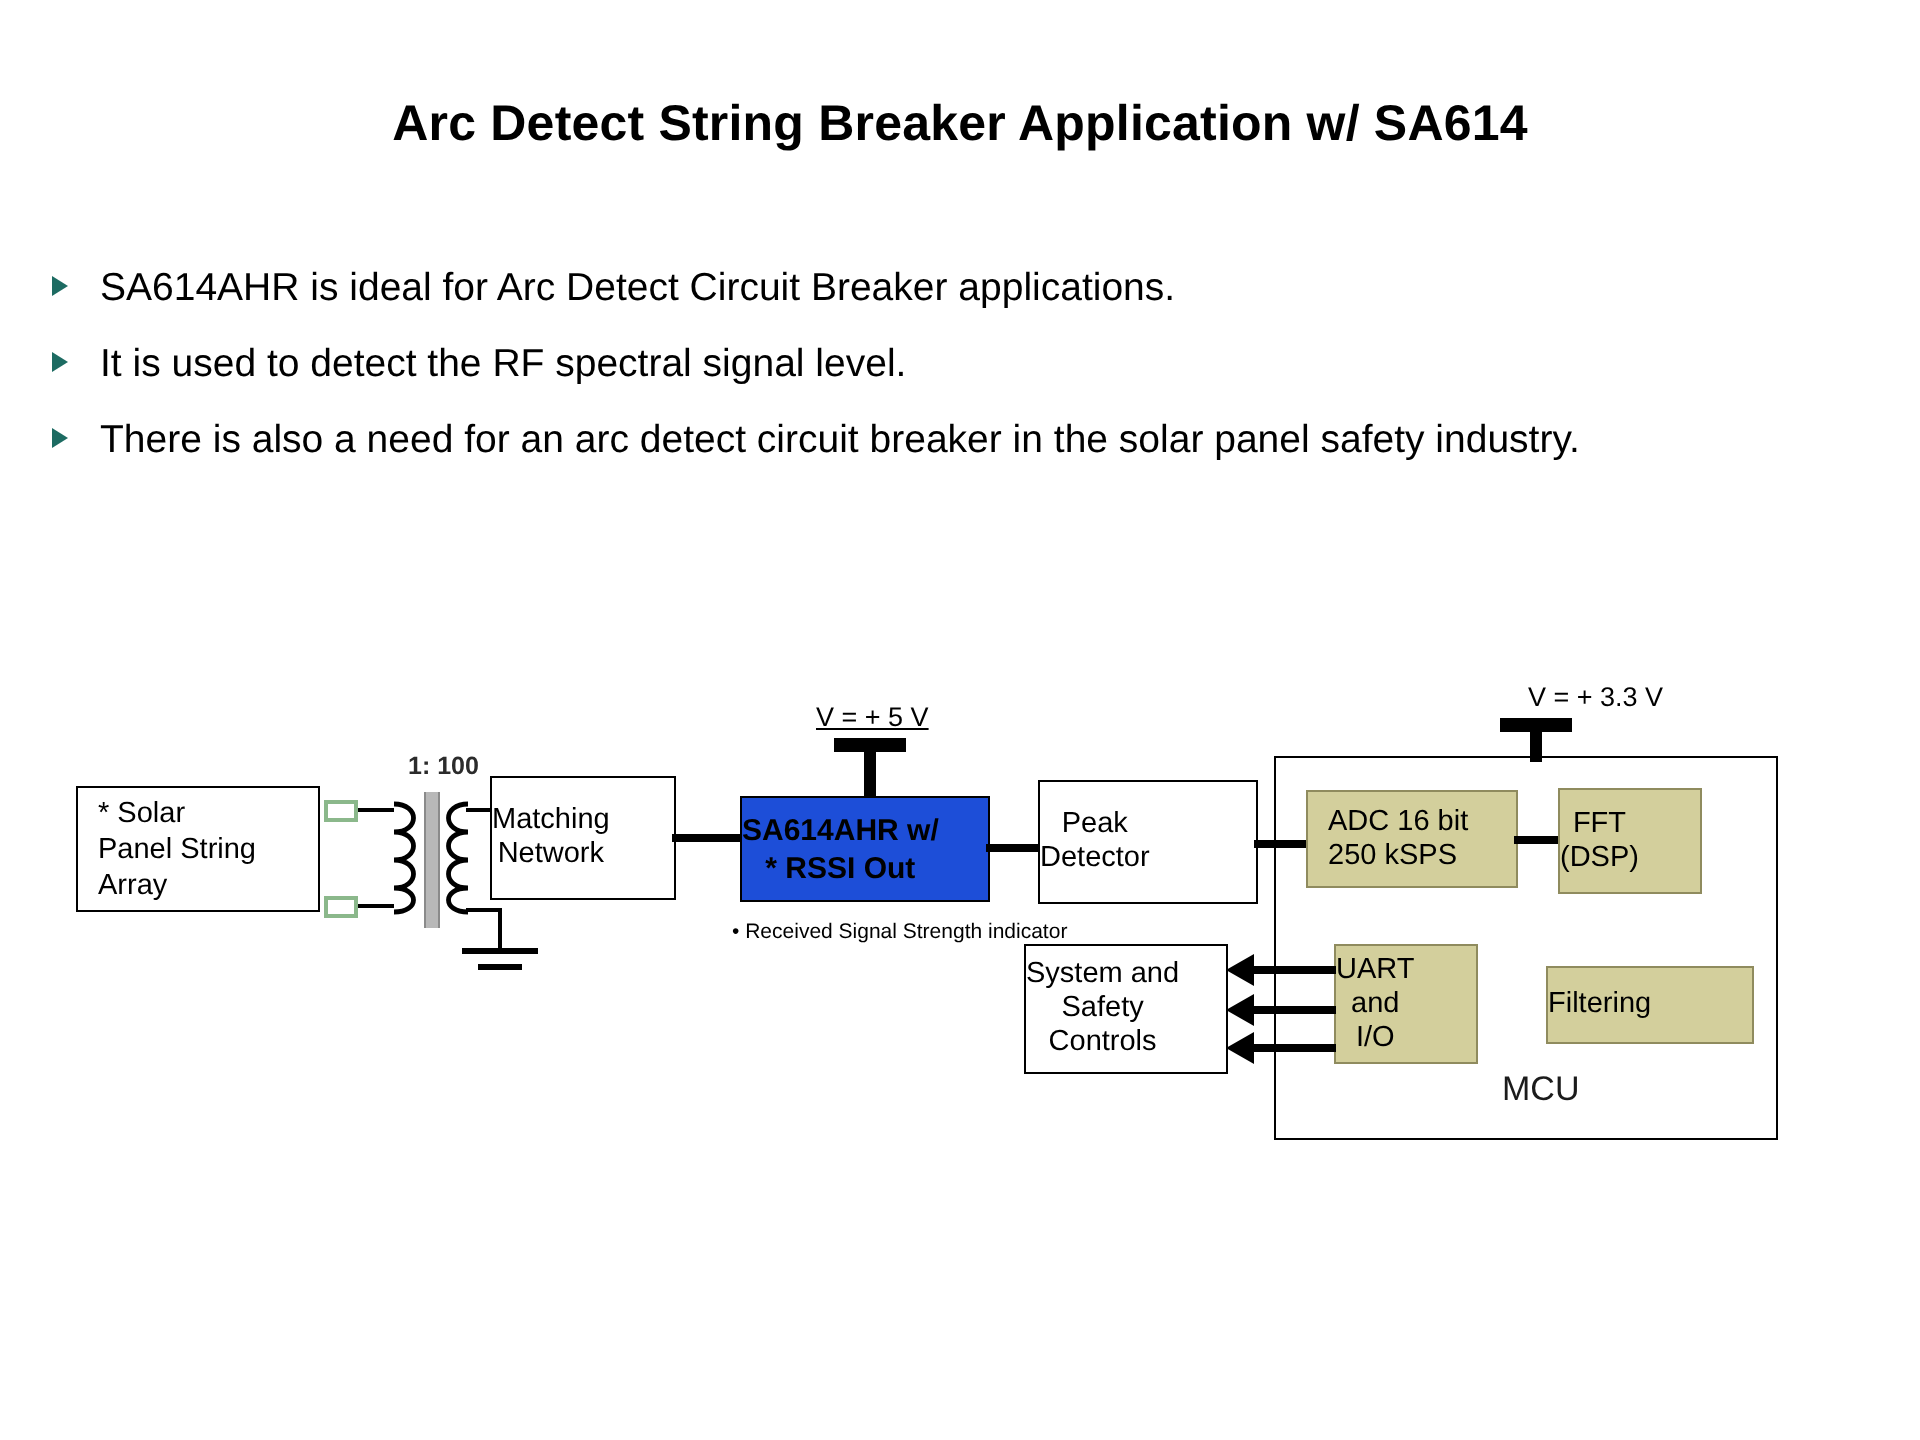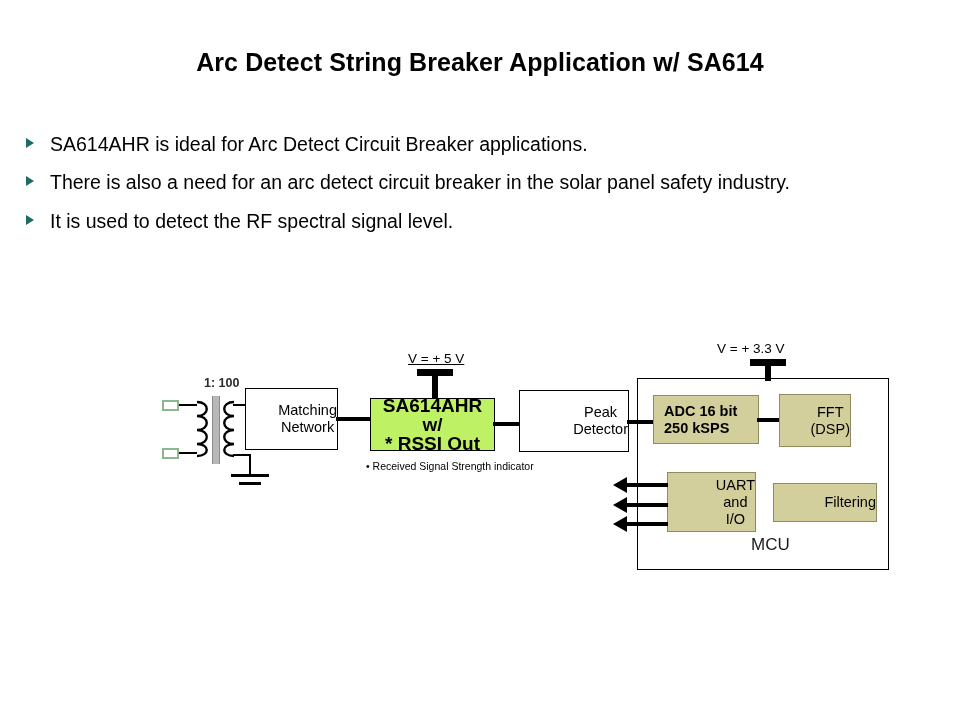--- a/index.html
+++ b/index.html
@@ -49,28 +49,28 @@
 
   
   .diagram{position:absolute;left:0;top:320px;width:960px;height:400px;}
   .box{
     position:absolute;
     box-sizing:border-box;
     border:1.6px solid #000;
     background:#fff;
     display:flex;
     align-items:center;
-    justify-content:flex-end;
+    justify-content:flex-start;
     text-align:center;
     font-size:14.5px;
     line-height:17px;
     color:#000;
   }
   .box.khaki{background:#d3cf9c;border:1.4px solid #8f8b5e;}
-  .box.yellow{background:#bef264;border:1.6px solid #000;font-weight:bold;font-size:19px;line-height:19px;}
+  .box.yellow{background:#1d4ed8;border:1.6px solid #000;font-weight:bold;font-size:15px;line-height:19px;}
   .box.plain-left{justify-content:flex-start;text-align:left;padding-left:10px;}
   .box.noborder{border:none;}
 
   .wire{position:absolute;background:#000;}
   .wire.h{height:4px;}
   .wire.v{width:4px;}
   .wire.thin{background:#000;}
   .wire.h.thin{height:2px;}
   .wire.v.thin{width:2px;}
 
@@ -130,32 +130,39 @@
 
 <div class="slide">
 
   <div class="title">Arc Detect String Breaker Application w/ SA614</div>
 
   <div class="bullets">
     <div class="bullet">
       <span class="tri"></span>
       <span>SA614AHR is ideal for Arc Detect Circuit Breaker applications.</span>
     </div>
+    <div class="bullet">
+      <span class="tri"></span>
+      <span>It is used to detect the RF spectral signal level.</span>
+    </div>
     <div class="bullet wrap">
       <span class="tri"></span>
       <span>There is also a need for an arc detect circuit breaker in the solar panel safety industry.</span>
     </div>
-    <div class="bullet">
-      <span class="tri"></span>
-      <span>It is used to detect the RF spectral signal level.</span>
-    </div>
   </div>
 
   <div class="diagram">
 
+    <div class="box plain-left" style="left:38px;top:73px;width:122px;height:63px;">
+      <div style="display:block;line-height:18px;">
+        <div>* Solar</div>
+        <div>Panel  String</div>
+        <div>Array</div>
+      </div>
+    </div>
 
     <div class="term" style="left:162px;top:80px;"></div>
     <div class="term" style="left:162px;top:128px;"></div>
 
     <div class="wire h thin" style="left:179px;top:84px;width:18px;"></div>
     <div class="wire h thin" style="left:179px;top:132px;width:18px;"></div>
 
     <svg style="position:absolute;left:192px;top:78px;" width="20" height="62" viewBox="0 0 20 62">
       <path d="M5 4 C18 4 18 18 5 18 C18 18 18 32 5 32 C18 32 18 46 5 46 C18 46 18 58 5 58" fill="none" stroke="#000" stroke-width="2.4"></path>
     </svg>
@@ -201,56 +208,63 @@
 
     <div class="box" style="left:519px;top:70px;width:110px;height:62px;">
       <div>
         <div>Peak</div>
         <div>Detector</div>
       </div>
     </div>
 
     <div class="wire h" style="left:627px;top:100px;width:42px;"></div>
 
-    <div class="label" style="left:717px;top:21px;">V = + 3.3 V</div>
+    <div class="label" style="left:764px;top:21px;">V = + 3.3 V</div>
     <div class="supply-bar" style="left:750px;top:39px;width:36px;"></div>
     <div class="supply-stem" style="left:765px;top:39px;height:22px;"></div>
 
     <div class="box noborder" style="left:637px;top:58px;width:252px;height:192px;border:1.6px solid #000;background:transparent;display:block;"></div>
 
     <div class="label mcu" style="left:751px;top:215px;">MCU</div>
 
-    <div class="box khaki plain-left" style="left:653px;top:75px;width:106px;height:49px;font-weight:bold;">
+    <div class="box khaki plain-left" style="left:653px;top:75px;width:106px;height:49px;">
       <div style="display:block;line-height:17px;">
         <div>ADC 16 bit</div>
         <div>250 kSPS</div>
       </div>
     </div>
 
     <div class="wire h" style="left:757px;top:98px;width:24px;"></div>
 
     <div class="box khaki" style="left:779px;top:74px;width:72px;height:53px;">
       <div>
         <div>FFT</div>
         <div>(DSP)</div>
       </div>
     </div>
 
-    <div class="box khaki" style="left:667px;top:152px;width:89px;height:60px;">
+    <div class="box khaki" style="left:667px;top:152px;width:72px;height:60px;">
       <div style="line-height:17px;">
         <div>UART</div>
         <div>and</div>
         <div>I/O</div>
       </div>
     </div>
 
     <div class="box khaki" style="left:773px;top:163px;width:104px;height:39px;">
       <div>Filtering</div>
     </div>
 
+    <div class="box" style="left:512px;top:152px;width:102px;height:65px;">
+      <div style="line-height:17px;">
+        <div>System and</div>
+        <div>Safety</div>
+        <div>Controls</div>
+      </div>
+    </div>
 
     <div class="wire h" style="left:626px;top:163px;width:42px;"></div>
     <div class="arrowL" style="left:613px;top:157px;"></div>
 
     <div class="wire h" style="left:626px;top:183px;width:42px;"></div>
     <div class="arrowL" style="left:613px;top:177px;"></div>
 
     <div class="wire h" style="left:626px;top:202px;width:42px;"></div>
     <div class="arrowL" style="left:613px;top:196px;"></div>
 

